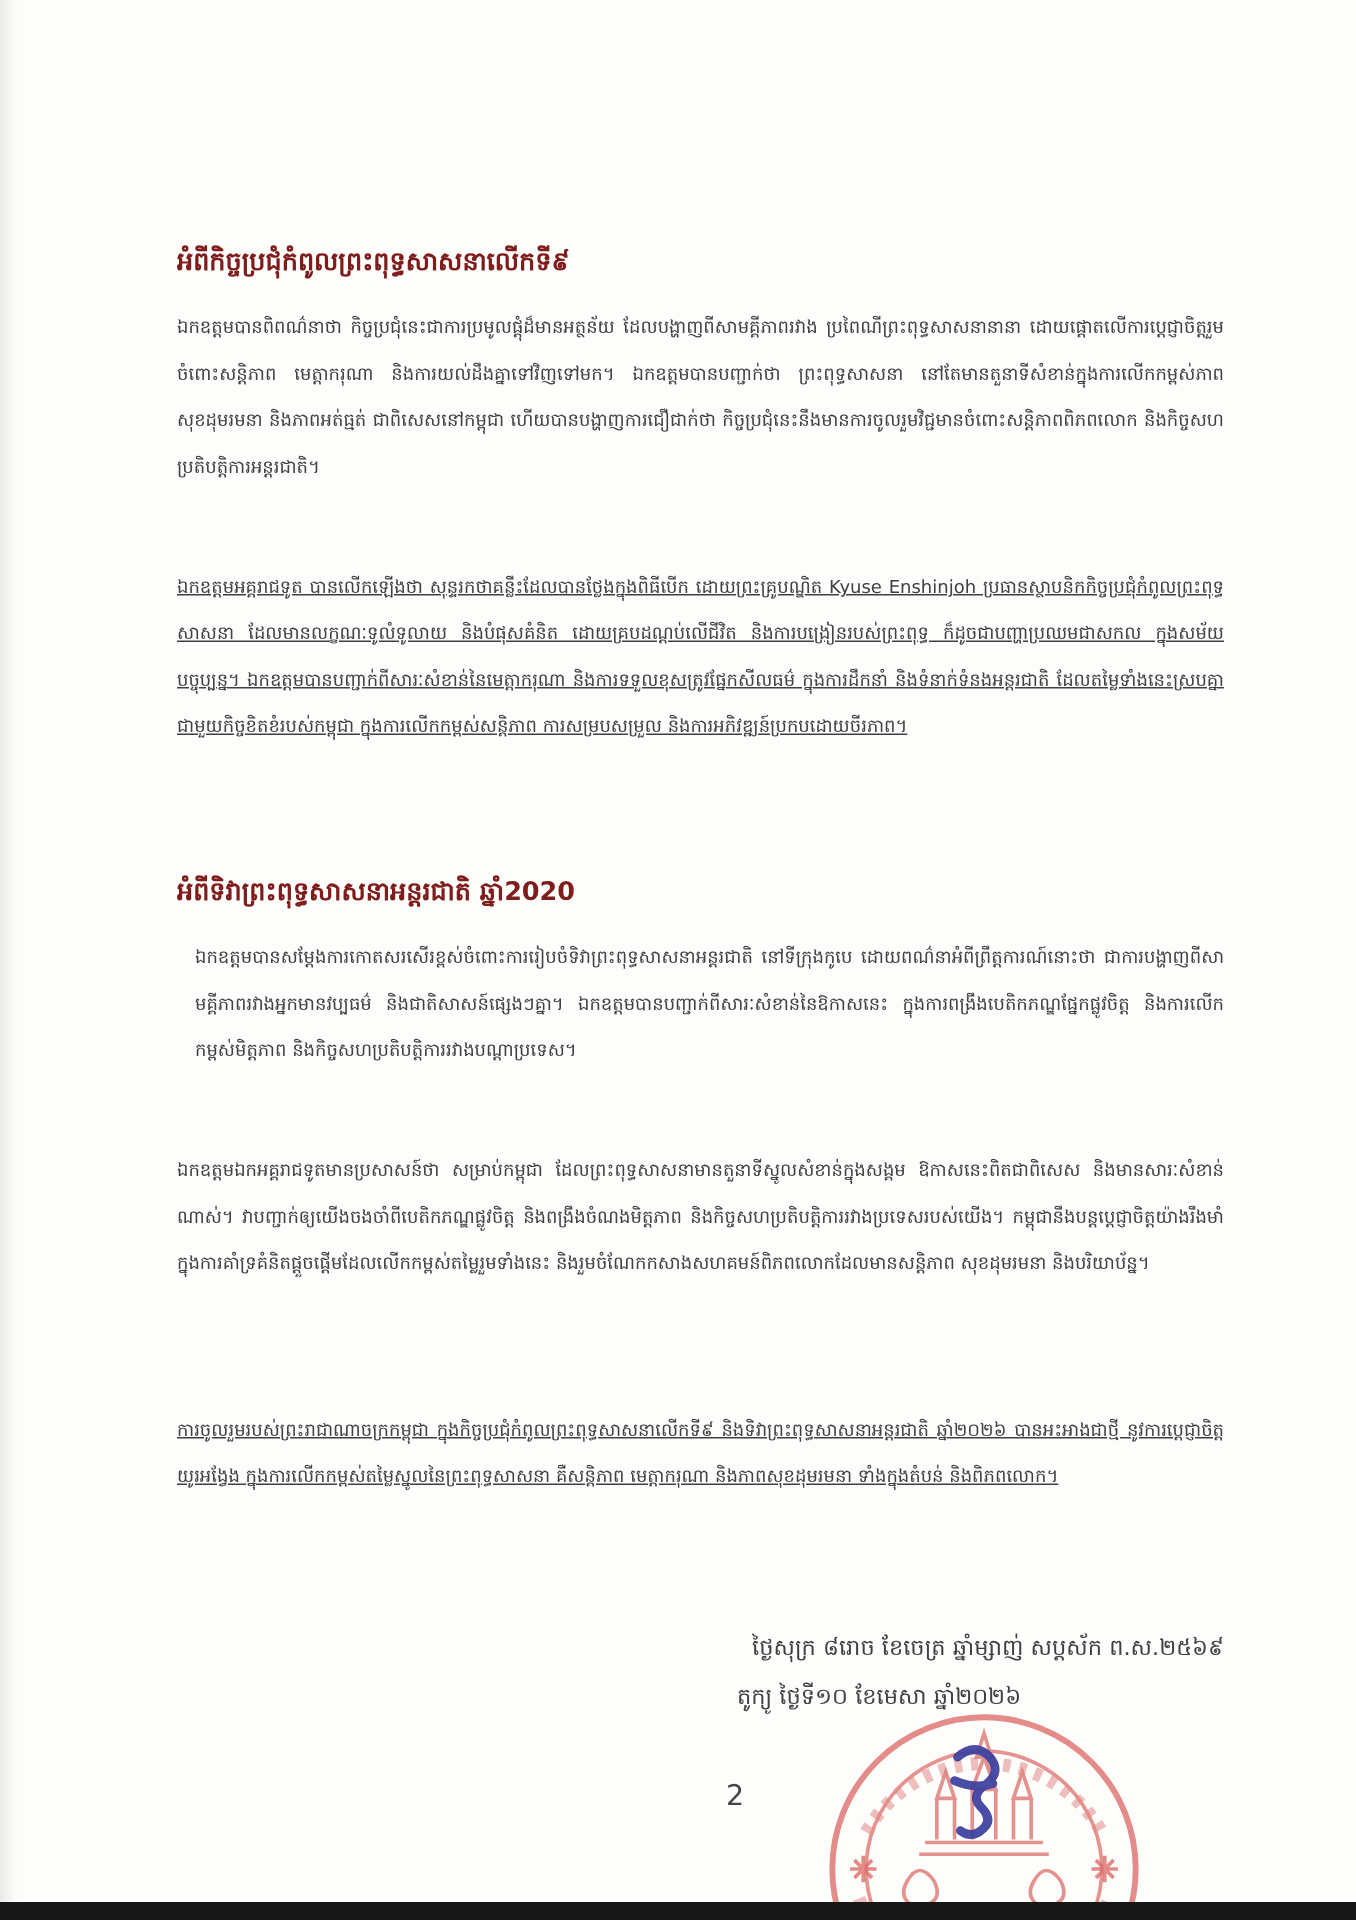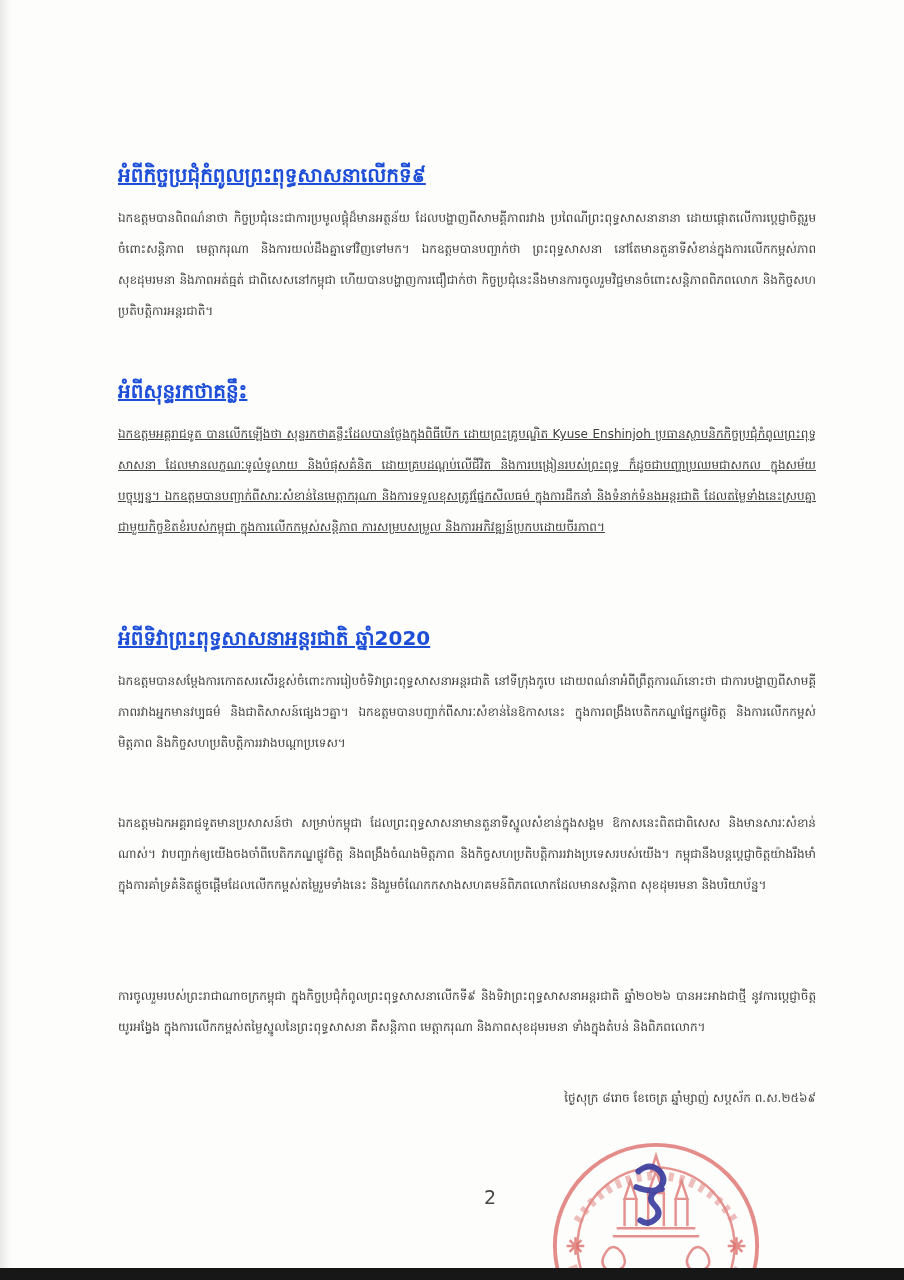--- a/index.html
+++ b/index.html
@@ -17,47 +17,46 @@
   }
   .page-bottom-bar{
     position:absolute;left:0;bottom:0;width:904px;height:12px;
     background:#171717;z-index:30;
   }
   .content{
     position:absolute;left:118px;top:160px;width:698px;
   }
   .sec-heading{
     font-weight:bold;
-    font-size:20px;
+    font-size:17px;
     line-height:31px;
     height:31px;
     overflow:hidden;
-    color:#1d4ed8;
+    color:#7f1d1d;
     margin:0 0 12px 0;
-    text-decoration:underline;
   }
   .body-para{
     font-size:12px;
     line-height:31px;
     text-align:justify;
     overflow:hidden;
     color:#404040;
     margin:0 0 18px 0;
   }
   .h5lines{height:155px;}
   .h6lines{height:186px;text-decoration:underline;}
-  .h4lines{height:124px;}
-  .h3lines{height:93px;}
+  .h4lines{height:124px;margin-left:12px;}
+  .h3lines{height:93px;text-decoration:underline;}
   .closing{
     position:absolute;
     right:88px;
     top:1082px;
     width:460px;
     text-align:center;
-    font-size:12px;
+    font-size:15px;
     color:#404040;
     z-index:5;
   }
   .closing .cl1{height:33px;line-height:33px;overflow:hidden;white-space:nowrap;text-align:right;}
   .closing .cl2{height:33px;line-height:33px;overflow:hidden;white-space:nowrap;}
   .page-number{
     position:absolute;
     left:484px;top:1186px;
     font-size:19px;color:#454545;z-index:6;
   }
@@ -67,33 +66,33 @@
 </style>
 </head>
 <body>
 
 <div class="page-left-edge"></div>
 
 <div class="content">
   <h2 class="sec-heading">អំពីកិច្ចប្រជុំកំពូលព្រះពុទ្ធសាសនាលើកទី៩</h2>
   <p class="body-para h5lines">ឯកឧត្តមបានពិពណ៌នាថា កិច្ចប្រជុំនេះជាការប្រមូលផ្តុំដ៏មានអត្ថន័យ ដែលបង្ហាញពីសាមគ្គីភាពរវាង ប្រពៃណីព្រះពុទ្ធសាសនានានា ដោយផ្តោតលើការប្តេជ្ញាចិត្តរួមចំពោះសន្តិភាព មេត្តាករុណា និងការយល់ដឹងគ្នាទៅវិញទៅមក។ ឯកឧត្តមបានបញ្ជាក់ថា ព្រះពុទ្ធសាសនា នៅតែមានតួនាទីសំខាន់ក្នុងការលើកកម្ពស់ភាពសុខដុមរមនា និងភាពអត់ធ្មត់ ជាពិសេសនៅកម្ពុជា ហើយបានបង្ហាញការជឿជាក់ថា កិច្ចប្រជុំនេះនឹងមានការចូលរួមវិជ្ជមានចំពោះសន្តិភាពពិភពលោក និងកិច្ចសហប្រតិបត្តិការអន្តរជាតិ។</p>
 
-  <h2 class="sec-heading">អំពីសុន្ទរកថាគន្លឹះ</h2>
   <p class="body-para h6lines">ឯកឧត្តមអគ្គរាជទូត បានលើកឡើងថា សុន្ទរកថាគន្លឹះដែលបានថ្លែងក្នុងពិធីបើក ដោយព្រះគ្រូបណ្ឌិត Kyuse Enshinjoh ប្រធានស្ថាបនិកកិច្ចប្រជុំកំពូលព្រះពុទ្ធសាសនា ដែលមានលក្ខណៈទូលំទូលាយ និងបំផុសគំនិត ដោយគ្របដណ្តប់លើជីវិត និងការបង្រៀនរបស់ព្រះពុទ្ធ ក៏ដូចជាបញ្ហាប្រឈមជាសកល ក្នុងសម័យបច្ចុប្បន្ន។ ឯកឧត្តមបានបញ្ជាក់ពីសារៈសំខាន់នៃមេត្តាករុណា និងការទទួលខុសត្រូវផ្នែកសីលធម៌ ក្នុងការដឹកនាំ និងទំនាក់ទំនងអន្តរជាតិ ដែលតម្លៃទាំងនេះស្របគ្នាជាមួយកិច្ចខិតខំរបស់កម្ពុជា ក្នុងការលើកកម្ពស់សន្តិភាព ការសម្របសម្រួល និងការអភិវឌ្ឍន៍ប្រកបដោយចីរភាព។</p>
 
   <h2 class="sec-heading">អំពីទិវាព្រះពុទ្ធសាសនាអន្តរជាតិ ឆ្នាំ2020</h2>
   <p class="body-para h4lines">ឯកឧត្តមបានសម្តែងការកោតសរសើរខ្ពស់ចំពោះការរៀបចំទិវាព្រះពុទ្ធសាសនាអន្តរជាតិ នៅទីក្រុងកូបេ ដោយពណ៌នាអំពីព្រឹត្តការណ៍នោះថា ជាការបង្ហាញពីសាមគ្គីភាពរវាងអ្នកមានវប្បធម៌ និងជាតិសាសន៍ផ្សេងៗគ្នា។ ឯកឧត្តមបានបញ្ជាក់ពីសារៈសំខាន់នៃឱកាសនេះ ក្នុងការពង្រឹងបេតិកភណ្ឌផ្នែកផ្លូវចិត្ត និងការលើកកម្ពស់មិត្តភាព និងកិច្ចសហប្រតិបត្តិការរវាងបណ្តាប្រទេស។</p>
 
   <p class="body-para h5lines">ឯកឧត្តមឯកអគ្គរាជទូតមានប្រសាសន៍ថា សម្រាប់កម្ពុជា ដែលព្រះពុទ្ធសាសនាមានតួនាទីស្នូលសំខាន់ក្នុងសង្គម ឱកាសនេះពិតជាពិសេស និងមានសារៈសំខាន់ណាស់។ វាបញ្ជាក់ឲ្យយើងចងចាំពីបេតិកភណ្ឌផ្លូវចិត្ត និងពង្រឹងចំណងមិត្តភាព និងកិច្ចសហប្រតិបត្តិការរវាងប្រទេសរបស់យើង។ កម្ពុជានឹងបន្តប្តេជ្ញាចិត្តយ៉ាងរឹងមាំក្នុងការគាំទ្រគំនិតផ្តួចផ្តើមដែលលើកកម្ពស់តម្លៃរួមទាំងនេះ និងរួមចំណែកកសាងសហគមន៍ពិភពលោកដែលមានសន្តិភាព សុខដុមរមនា និងបរិយាប័ន្ន។</p>
 
   <p class="body-para h3lines">ការចូលរួមរបស់ព្រះរាជាណាចក្រកម្ពុជា ក្នុងកិច្ចប្រជុំកំពូលព្រះពុទ្ធសាសនាលើកទី៩ និងទិវាព្រះពុទ្ធសាសនាអន្តរជាតិ ឆ្នាំ២០២៦ បានអះអាងជាថ្មី នូវការប្តេជ្ញាចិត្តយូរអង្វែង ក្នុងការលើកកម្ពស់តម្លៃស្នូលនៃព្រះពុទ្ធសាសនា គឺសន្តិភាព មេត្តាករុណា និងភាពសុខដុមរមនា ទាំងក្នុងតំបន់ និងពិភពលោក។</p>
 </div>
 
 <div class="closing">
   <div class="cl1">ថ្ងៃសុក្រ ៨រោច ខែចេត្រ ឆ្នាំម្សាញ់ សប្តស័ក ព.ស.២៥៦៩</div>
+  <div class="cl2">តូក្យូ ថ្ងៃទី១០ ខែមេសា ឆ្នាំ២០២៦</div>
 </div>
 
 <div class="page-number">2</div>
 
 <div class="stamp-wrap">
   <svg width="216" height="216" viewBox="0 0 220 220">
 
     <circle cx="110" cy="110" r="103" fill="none" stroke="#dd6f6b" stroke-width="4" opacity="0.8"></circle>
 
     <circle cx="110" cy="110" r="80" fill="none" stroke="#dd6f6b" stroke-width="2.5" opacity="0.75"></circle>

